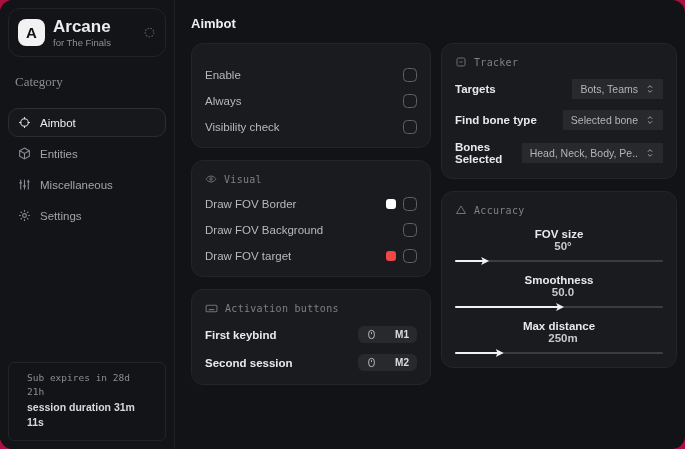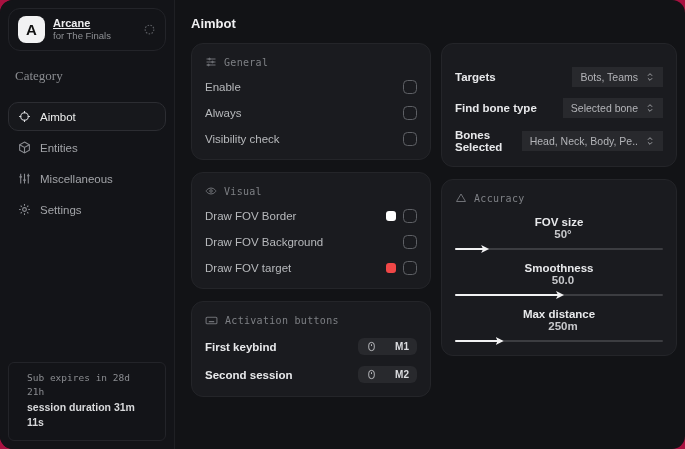--- a/index.html
+++ b/index.html
@@ -27,21 +27,21 @@
     border:1px solid #232429; border-radius:12px;
     display:flex; align-items:center; gap:8px;
   }
   .avatar {
     width:27px; height:27px; border-radius:8px;
     background:#f2f2f3; color:#111;
     font-weight:bold; font-size:15px;
     display:flex; align-items:center; justify-content:center;
   }
   .logo-meta { flex:1; line-height:1.25; }
-  .logo-name { font-size:11px; font-weight:bold; color:#ececee;text-decoration:underline; }
+  .logo-name { font-size:17px; font-weight:bold; color:#ececee; }
   .logo-sub  { font-size:9.5px; color:#8e9094; }
   .logo-gear { color:#5b5d62; display:flex; }
   .cat-label { margin:9px 15px 18px; font-size:13px; color:#8a8c90;font-family:Liberation Serif, serif; }
   .nav { display:flex; flex-direction:column; gap:2px; padding:0 8px; }
   .nav-item {
     display:flex; align-items:center; gap:9px;
     padding:7px 9px; border-radius:10px; border:1px solid transparent;
     font-size:11.5px; color:#a2a4a8; cursor:pointer;
   }
   .nav-item .nicon { display:flex; color:#8b8d92; }
@@ -193,33 +193,20 @@
   </div>
 
   <div class="main">
     <div class="page-title">Aimbot</div>
 
     <div class="columns">
 
       <div class="col-left">
 
         <div class="card">
-          <div class="card-head">
-            <span class="hicon">
-              <svg width="12" height="12" viewBox="0 0 24 24" fill="none" stroke="currentColor" stroke-width="2">
-                <line x1="3" y1="6" x2="21" y2="6"></line>
-                  <line x1="3" y1="12" x2="21" y2="12"></line>
-                  <line x1="3" y1="18" x2="21" y2="18"></line>
-                <circle cx="9" cy="6" r="1.6" fill="currentColor"></circle>
-                  <circle cx="15" cy="12" r="1.6" fill="currentColor"></circle>
-                  <circle cx="7" cy="18" r="1.6" fill="currentColor"></circle>
-              </svg>
-            </span>
-            <span>General</span>
-          </div>
           <div class="row">
             <span class="row-label">Enable</span>
             <span class="checkbox"></span>
           </div>
           <div class="row">
             <span class="row-label">Always</span>
             <span class="checkbox"></span>
           </div>
           <div class="row">
             <span class="row-label">Visibility check</span>
@@ -293,20 +280,29 @@
               <span>M2</span>
             </span>
           </div>
         </div>
 
       </div>
 
       <div class="col-right">
 
         <div class="card">
+          <div class="card-head">
+            <span class="hicon">
+              <svg width="12" height="12" viewBox="0 0 24 24" fill="none" stroke="currentColor" stroke-width="2">
+                <rect x="4" y="4" width="16" height="16" rx="3"></rect>
+                  <line x1="9" y1="12" x2="15" y2="12"></line>
+              </svg>
+            </span>
+            <span>Tracker</span>
+          </div>
           <div class="row">
             <span class="row-label bright">Targets</span>
             <span class="dropdown">
               <span>Bots, Teams</span>
               <span class="dicon">
                 <svg width="10" height="10" viewBox="0 0 24 24" fill="none" stroke="currentColor" stroke-width="2.4">
                   <path d="M7 9l5-5 5 5 M7 15l5 5 5-5"></path>
                 </svg>
               </span>
             </span>

